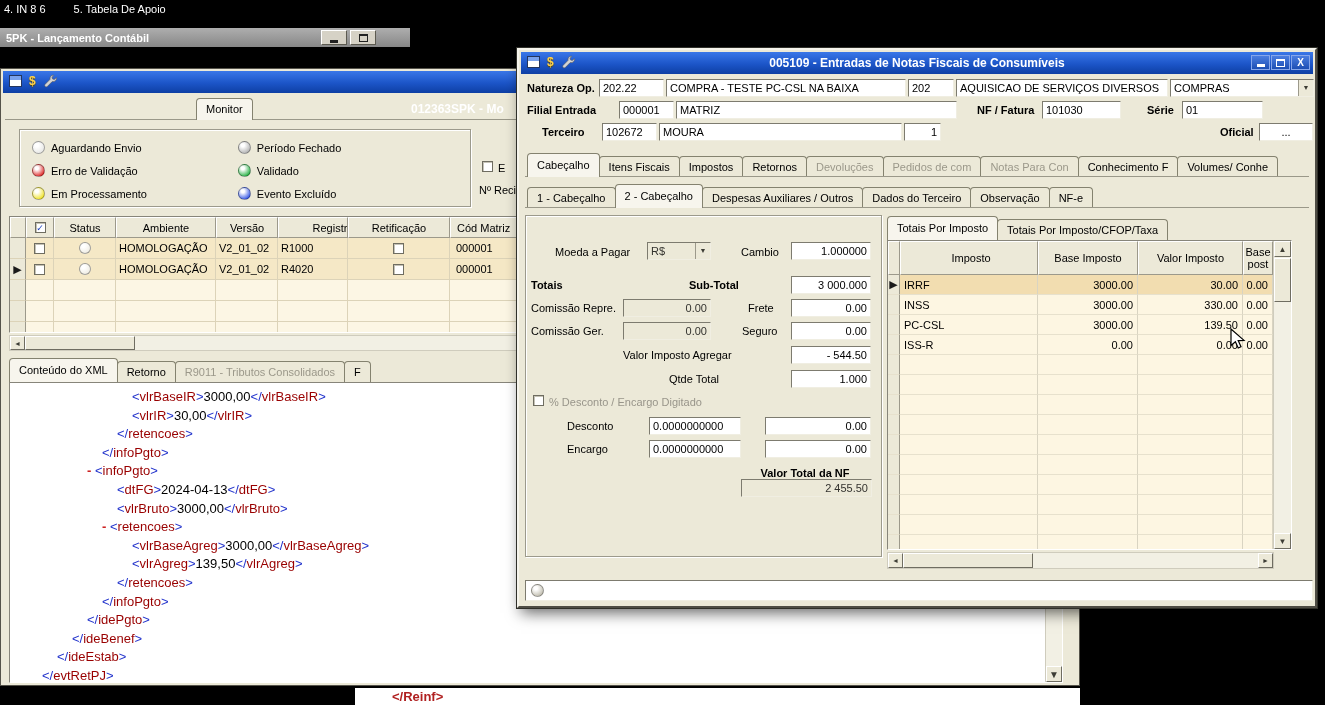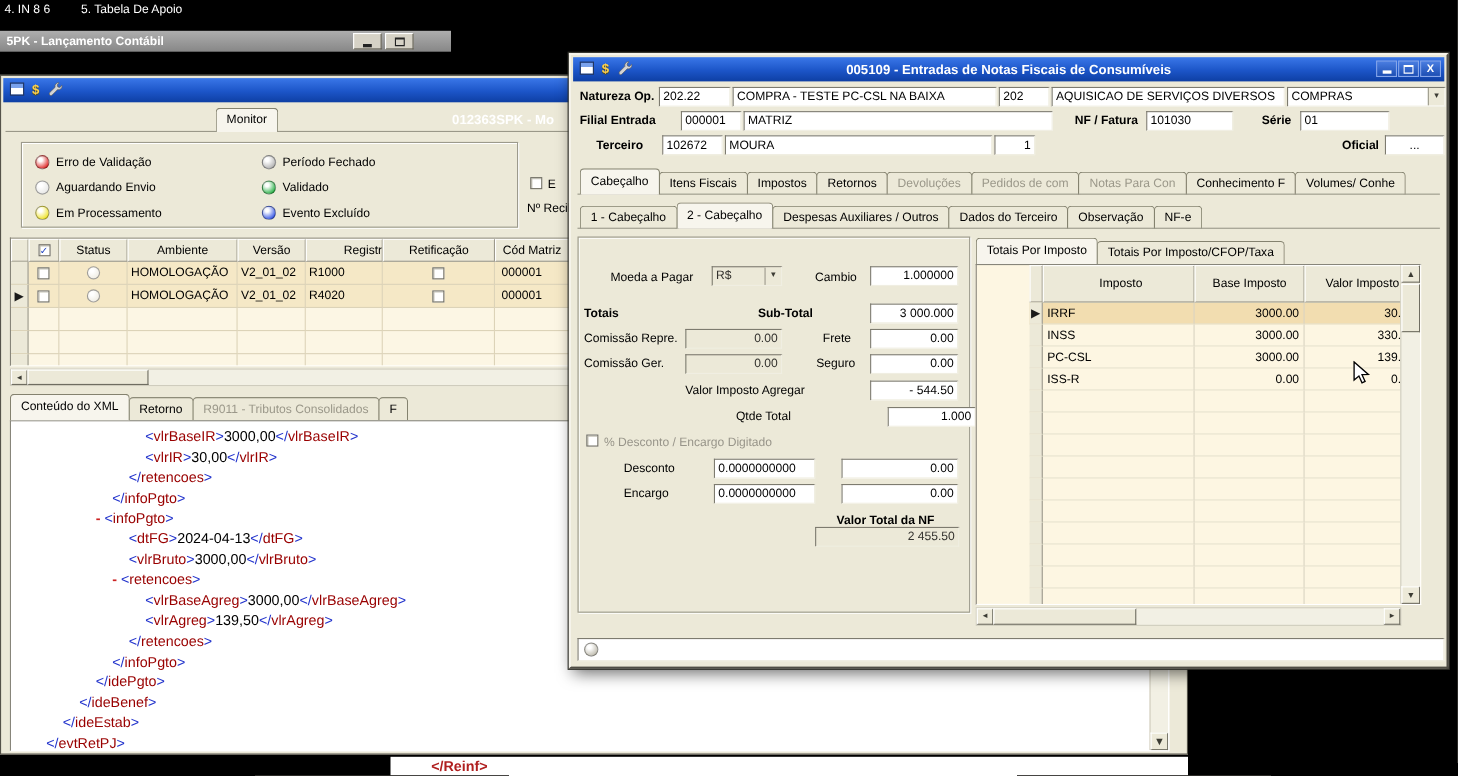--- a/index.html
+++ b/index.html
@@ -113,21 +113,21 @@
   .grayfield{background:#ece9d8;color:#33322e;}
   .dd{display:flex;align-items:center;padding:0;}
   .dd-text{flex:1;padding:0 3px;overflow:hidden;}
   .dd-btn{width:15px;height:100%;background:#ece9d8;border-left:1px solid #9c998b;display:flex;
      align-items:center;justify-content:center;font-size:7px;color:#3c3c34;flex:0 0 auto;}
   .panel-frame{position:absolute;border:1px solid #9c9a8c;box-shadow:inset 1px 1px 0 #fff,1px 1px 0 #fff;}
   .rlab{position:absolute;font-size:11px;text-align:left;white-space:nowrap;}
 
   #tax-grid{position:absolute;left:368px;top:190px;width:405px;height:310px;overflow:hidden;
      border:1px solid;border-color:#87857a #fff #fff #87857a;background:#fdf6e2;}
-  #tax-cols{position:absolute;left:0;top:0;width:385px;margin-left:48px;}
+  #tax-cols{position:absolute;left:0;top:0;width:385px;}
   .thead{display:flex;}
   .thcell{background:#ece9d8;border-top:1px solid #fff;border-left:1px solid #fff;
      border-right:1px solid #9c998b;border-bottom:1px solid #9c998b;height:34px;
      display:flex;align-items:center;justify-content:center;font-size:11px;text-align:center;
      white-space:pre-line;line-height:12px;overflow:hidden;}
   .trow{display:flex;height:20px;background:#fdf6e2;}
   .trow.sel{background:#f2ddb0;}
   .tcell{border-right:1px solid #d9d4c2;border-bottom:1px solid #e7e1cd;display:flex;align-items:center;
      font-size:11px;overflow:hidden;white-space:nowrap;}
   .tcell.num{justify-content:flex-end;padding-right:4px;}
@@ -174,26 +174,26 @@
       </span>
       <span class="abs" style="left:408px;top:4px;font-weight:bold;font-size:12px;color:#fff;margin-top:27px;">012363SPK - Mo</span>
     </div>
 
     <span class="tab active abs" style="left:195px;top:29px;height:22px;line-height:21px;z-index:2;">Monitor</span>
     <div class="strip-line" style="left:4px;right:4px;top:50px;"></div>
 
     <div id="legend" class="etched">
       <div id="legend-col1" class="lcol">
           <div class="legend-item">
+            <span class="dot" style="background: radial-gradient(circle at 35% 30%, rgb(255, 255, 255) 15%, rgb(232, 232, 230) 78%);"></span>
+            <span class="legend-lab">Aguardando Envio</span>
+          </div>
+          <div class="legend-item">
             <span class="dot" style="background: radial-gradient(circle at 35% 30%, rgb(255, 255, 255) 15%, rgb(224, 48, 48) 78%);"></span>
             <span class="legend-lab">Erro de Validação</span>
-          </div>
-          <div class="legend-item">
-            <span class="dot" style="background: radial-gradient(circle at 35% 30%, rgb(255, 255, 255) 15%, rgb(232, 232, 230) 78%);"></span>
-            <span class="legend-lab">Aguardando Envio</span>
           </div>
           <div class="legend-item">
             <span class="dot" style="background: radial-gradient(circle at 35% 30%, rgb(255, 255, 255) 15%, rgb(240, 228, 48) 78%);"></span>
             <span class="legend-lab">Em Processamento</span>
           </div>
         </div>
       <div id="legend-col2" class="lcol">
           <div class="legend-item">
             <span class="dot" style="background: radial-gradient(circle at 35% 30%, rgb(255, 255, 255) 15%, rgb(180, 180, 180) 78%);"></span>
             <span class="legend-lab">Período Fechado</span>
@@ -424,21 +424,21 @@
 
     <span class="lab" style="left:12px;top:275px;">Comissão Ger.</span>
     <div class="input num grayfield" style="left:104px;top:272px;width:88px;">0.00</div>
     <span class="lab" style="left:223px;top:275px;">Seguro</span>
     <div class="input num" style="left:272px;top:272px;width:80px;">0.00</div>
 
     <span class="rlab" style="left:104px;top:299px;width:162px;">Valor Imposto Agregar</span>
     <div class="input num" style="left:272px;top:296px;width:80px;">- 544.50</div>
 
     <span class="rlab" style="left:150px;top:323px;width:116px;">Qtde Total</span>
-    <div class="input num" style="left:288px;top:320px;width:80px;text-align:right;">1.000</div>
+    <div class="input num" style="left:272px;top:320px;width:80px;text-align:right;">1.000</div>
 
     <span class="cb abs" style="left:14px;top:345px;"></span>
     <span class="lab gray-t" style="left:30px;top:346px;">% Desconto / Encargo Digitado</span>
 
     <span class="rlab" style="left:48px;top:370px;width:76px;">Desconto</span>
     <div class="input" style="left:130px;top:367px;width:92px;">0.0000000000</div>
     <div class="input num" style="left:246px;top:367px;width:106px;">0.00</div>
 
     <span class="rlab" style="left:48px;top:393px;width:76px;">Encargo</span>
     <div class="input" style="left:130px;top:390px;width:92px;">0.0000000000</div>

